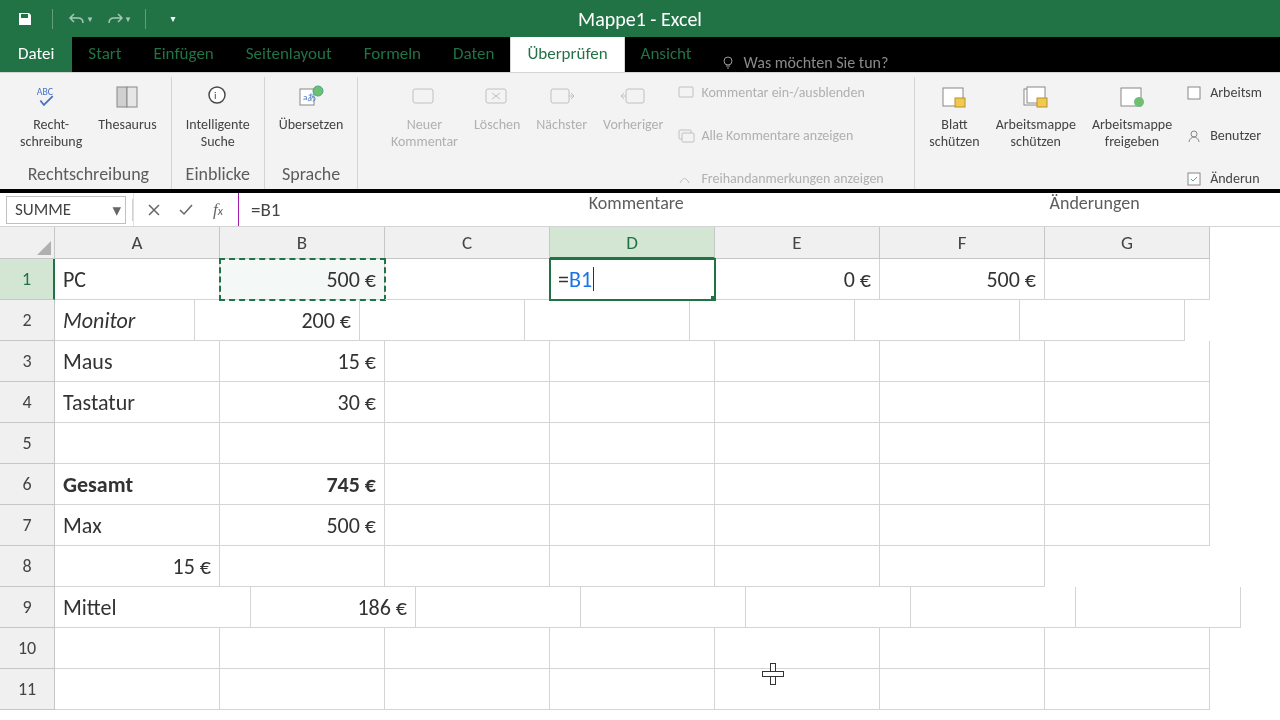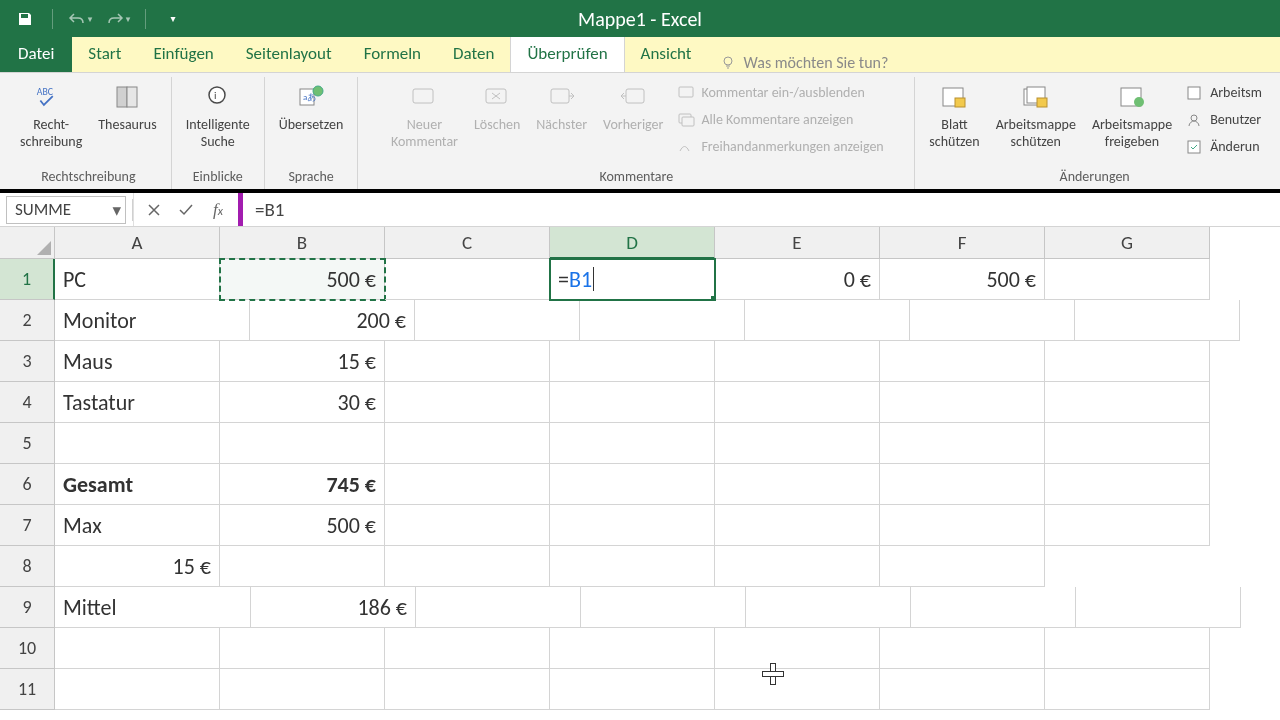--- a/index.html
+++ b/index.html
@@ -2,39 +2,39 @@
 <html><head>
 <meta charset="utf-8">
 <style>
 *{box-sizing:border-box;margin:0;padding:0;font-family:"Segoe UI","Calibri",sans-serif}
 body{width:1280px;height:720px;background:#fff;overflow:hidden;user-select:none}
 .titlebar{height:37px;background:#217346;display:flex;align-items:center;color:#fff;position:relative}
 .qat{display:flex;align-items:center;gap:8px;padding-left:10px}
 .qat-btn{width:30px;height:30px;display:flex;align-items:center;justify-content:center;color:#fff}
 .qat-separator{width:1px;height:20px;background:rgba(255,255,255,0.3);margin:0 4px}
 .title-center{position:absolute;left:50%;transform:translateX(-50%);font-size:20px;white-space:nowrap}
-.tabbar{height:36px;background:#fef9c3;display:flex;align-items:flex-end;border-bottom:1px solid #d4d4d4}
+.tabbar{height:36px;background:#000000;display:flex;align-items:flex-end;border-bottom:1px solid #d4d4d4}
 .tab{padding:8px 16px;font-size:17px;color:#217346;cursor:pointer}
 .tab.file{background:#217346;color:#fff;padding:8px 18px}
 .tab.active{background:#fff;border:1px solid #d4d4d4;border-bottom:none;color:#217346;font-weight:400}
 .tellme{display:flex;align-items:center;gap:8px;color:#8a8a8a;padding:0 12px;font-size:16px}
 .ribbon{height:120px;background:#f3f3f3;border-bottom:4px solid #000000;display:flex;padding:4px 6px 0}
 .ribbon-group{display:flex;flex-direction:column;align-items:center;border-right:1px solid #d4d4d4;padding:0 8px}
 .ribbon-group-content{display:flex;flex:1;align-items:flex-start;gap:4px}
-.ribbon-group-label{font-size:14px;color:#5d5d5d;padding:2px 0 4px}
+.ribbon-group-label{font-size:18px;color:#5d5d5d;padding:2px 0 4px}
 .rbtn{display:flex;flex-direction:column;align-items:center;justify-content:flex-start;padding:4px 6px;font-size:14px;color:#444;text-align:center;line-height:1.2;min-width:58px}
 .rbtn.disabled{color:#b0b0b0}
 .rbtn-icon{width:32px;height:32px;margin-bottom:4px;display:flex;align-items:center;justify-content:center}
 .rbtn-small{display:flex;align-items:center;gap:6px;font-size:14px;color:#444;padding:3px 4px;white-space:nowrap}
 .rbtn-small.disabled{color:#b0b0b0}
-.comments-vert{display:flex;flex-direction:column;gap:4px;padding-top:4px}
+.comments-vert{display:flex;flex-direction:column;gap:20px;padding-top:4px}
 .formula-bar{height:34px;display:flex;align-items:center;border-bottom:1px solid #d4d4d4;background:#fff}
 .name-box{width:120px;height:28px;border:1px solid #c0c0c0;margin:0 6px;display:flex;align-items:center;padding:0 8px;font-size:17px;color:#444;position:relative}
 .name-box-dd{position:absolute;right:4px;top:50%;transform:translateY(-50%);color:#666}
-.fb-btns{display:flex;align-items:center;gap:4px;padding:0 6px;border-left:1px solid #e0e0e0;border-right:5px solid #a21caf;height:100%}
+.fb-btns{display:flex;align-items:center;gap:4px;padding:0 6px;border-left:1px solid #e0e0e0;border-right:1px solid #a21caf;height:100%}
 .fb-btn{width:28px;height:24px;display:flex;align-items:center;justify-content:center;color:#666}
 .fb-input{flex:1;padding:0 12px;font-size:19px;color:#444;height:100%;display:flex;align-items:center}
 .sheet{position:relative;background:#fff}
 .col-headers{display:flex;height:32px}
 .corner{width:55px;height:32px;background:#f0f0f0;border-right:1px solid #c6c6c6;border-bottom:1px solid #c6c6c6;position:relative}
 .corner::after{content:"";position:absolute;right:3px;bottom:3px;border-left:14px solid transparent;border-bottom:14px solid #b0b0b0}
 .col-h{height:32px;background:#f0f0f0;border-right:1px solid #c6c6c6;border-bottom:1px solid #c6c6c6;display:flex;align-items:center;justify-content:center;font-size:19px;color:#444}
 .col-h.selected{background:#d3e5d3;color:#217346;border-bottom:2px solid #217346}
 .row{display:flex;height:41px}
 .row-h{width:55px;background:#f0f0f0;border-right:1px solid #c6c6c6;border-bottom:1px solid #c6c6c6;display:flex;align-items:center;justify-content:center;font-size:18px;color:#444}
@@ -328,21 +328,21 @@
           <span class="eq">=</span>
           <span class="ref">B1</span>
           <span class="cursor"></span>
         </div>
         <div class="cell num" style="width: 165px;">0 €</div>
         <div class="cell num" style="width: 165px;">500 €</div>
         <div class="cell" style="width: 165px;"></div>
       </div>
       <div class="row">
         <div class="row-h">2</div>
-        <div class="cell text" style="width: 195px;">Monitor</div>
+        <div class="cell text" style="width: 140px; font-style: italic;">Monitor</div>
         <div class="cell num" style="width: 165px;">200 €</div>
         <div class="cell" style="width: 165px;"></div>
         <div class="cell" style="width: 165px;"></div>
         <div class="cell" style="width: 165px;"></div>
         <div class="cell" style="width: 165px;"></div>
         <div class="cell" style="width: 165px;"></div>
       </div>
       <div class="row">
         <div class="row-h">3</div>
         <div class="cell text" style="width: 165px;">Maus</div>

